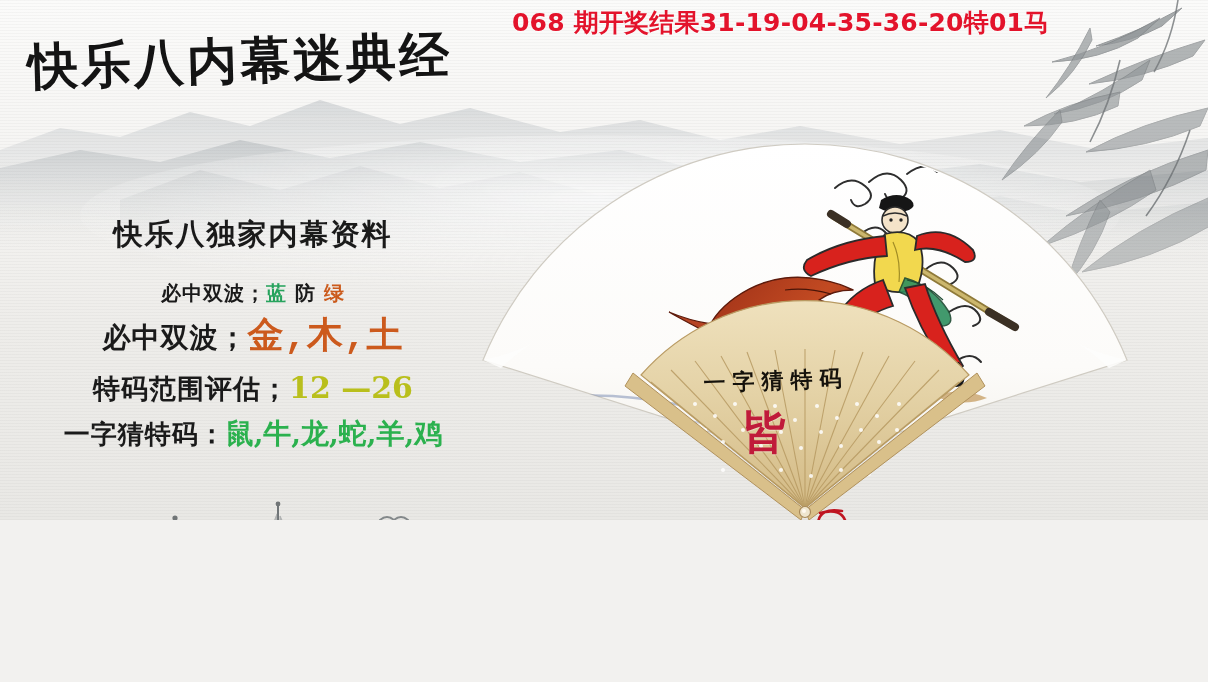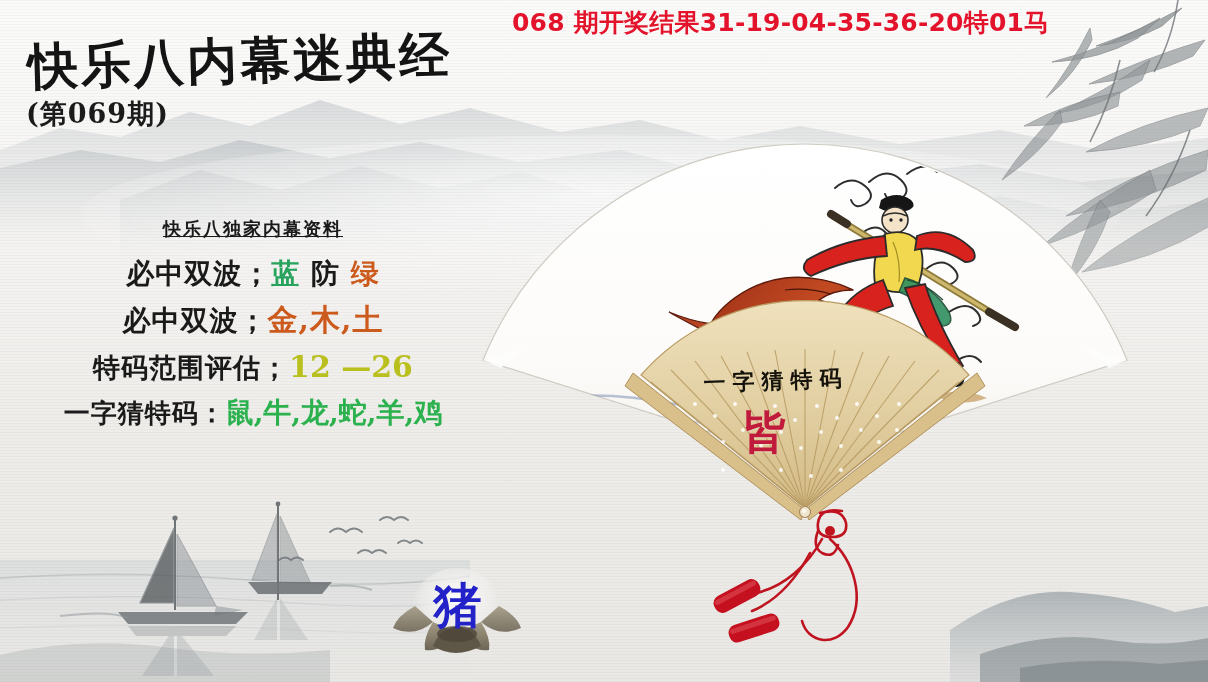--- a/index.html
+++ b/index.html
@@ -2,21 +2,21 @@
 <html><head>
 <meta charset="utf-8">
 <style>
   html,body{margin:0;padding:0;}
   body{
     width:1208px;height:682px;overflow:hidden;
     font-family:"DejaVu Sans","Liberation Sans",sans-serif;
     background:#f2f1ef;
   }
   #stage{
-    position:relative;width:1208px;height:682px;overflow:hidden;
+    position:relative;width:1208px;height:520px;overflow:hidden;
     background:
       linear-gradient(180deg,#fbfbfa 0%,#f4f3f1 38%,#eeedea 62%,#e9e8e5 100%);
   }
   
   #paper-texture{
     position:absolute;inset:0;
     background-image:repeating-linear-gradient(
        0deg, rgba(120,120,120,.055) 0px, rgba(120,120,120,.055) 1px,
        rgba(255,255,255,0) 1px, rgba(255,255,255,0) 3px);
     pointer-events:none;
@@ -49,29 +49,29 @@
   
   #info-block{
     position:absolute;left:58px;top:220px;width:390px;
     font-family:"DejaVu Serif","Liberation Serif",serif;
     text-align:center;
   }
   .info-line{
     white-space:nowrap;font-weight:bold;color:#1a1a1a;
     line-height:1.0;
   }
-  #line-title{font-size:18px;letter-spacing:2px;margin-bottom:22px;text-decoration:underline;}
-  #line-wave{font-size:28px;letter-spacing:1px;margin-bottom:17px;}
+  #line-title{font-size:29px;letter-spacing:2px;margin-bottom:34px;}
+  #line-wave{font-size:20px;letter-spacing:1px;margin-bottom:17px;}
   #line-elements{font-size:28px;letter-spacing:1px;margin-bottom:17px;}
   #line-range{font-size:27px;letter-spacing:1px;margin-bottom:17px;margin-top:8px;}
   #line-zodiac{font-size:26px;letter-spacing:1px;}
   .v-blue{color:#27a35d;}
   .v-sep{color:#1a1a1a;}
   .v-green{color:#cb5a1b;}
-  .v-elem{color:#cc5a1d;font-size:30px;}
+  .v-elem{color:#cc5a1d;font-size:36px;font-family:Liberation Mono, monospace;}
   .v-range{color:#b9bf1c;font-size:30px;letter-spacing:0;}
   .v-zodiac{color:#2bb14e;font-size:28px;letter-spacing:0;}
 
   
   #fan-illustration{position:absolute;left:455px;top:130px;width:700px;height:400px;}
   #fan-svg{position:absolute;left:0;top:0;}
   #fan-motto{
     position:absolute;left:196px;top:236px;width:250px;
     text-align:center;white-space:nowrap;
     font-family:"DejaVu Serif","Liberation Serif",serif;
@@ -215,21 +215,20 @@
       </g>
     </g>
   </svg>
 
   <div id="paper-texture"></div>
 
   <div id="results-banner">068 期开奖结果31-19-04-35-36-20特01马</div>
 
   <div id="main-title">快乐八内幕迷典经</div>
 
-  <div id="issue-label">(第069期)</div>
 
   <div id="info-block">
 
     <div class="info-line" id="line-title">快乐八独家内幕资料</div>
 
     <div class="info-line" id="line-wave">
       <span>必中双波；</span><span class="v-blue">蓝</span><span class="v-sep"> 防 </span><span class="v-green">绿</span>
     </div>
 
     <div class="info-line" id="line-elements">

